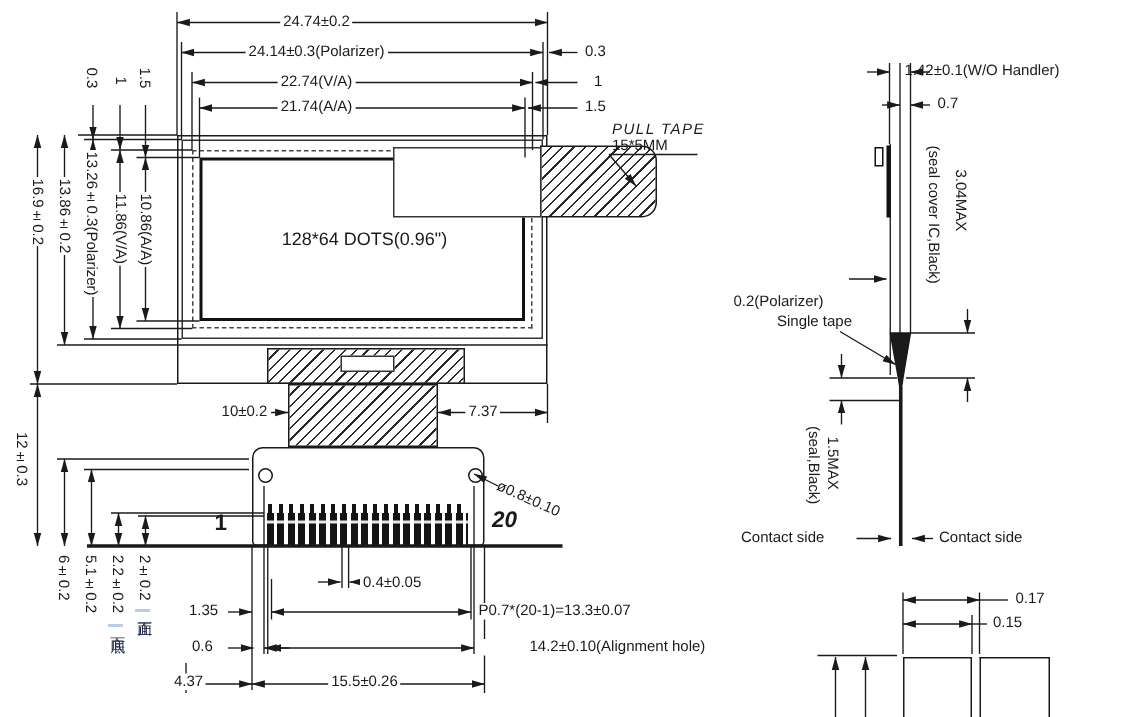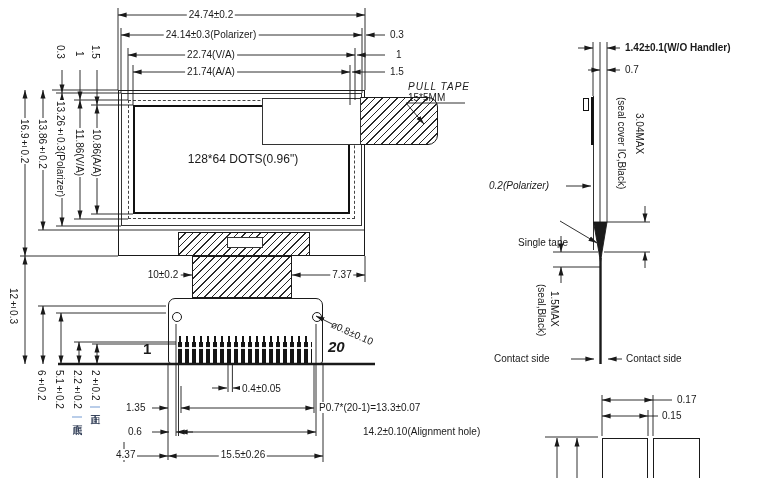--- a/index.html
+++ b/index.html
@@ -207,37 +207,37 @@
   <div class="vt nobg" style="left:54px;top:369px;">5.1±0.2</div>
   <div class="vt nobg" style="left:72px;top:369px;">2.2±0.2</div>
   <div class="vt hl" style="left:72px;top:416px;">底面</div>
   <div class="vt nobg" style="left:90px;top:369px;">2±0.2</div>
   <div class="vt hl" style="left:90px;top:406px;">正面</div>
 
   <div class="txt ctr" style="left:243px;top:154px;font-size:12px;z-index:10;">128*64 DOTS(0.96")</div>
   <div class="txt nobg" style="left:406px;top:81px;letter-spacing:1px;font-style:italic;">PULL TAPE</div>
   <div class="txt nobg" style="left:406px;top:92px;">15*5MM</div>
   <div class="txt ctr" style="left:163px;top:269px;">10±0.2</div>
-  <div class="txt ctr" style="left:322px;top:269px;margin-left:20px;">7.37</div>
+  <div class="txt ctr" style="left:322px;top:269px;">7.37</div>
   <div class="txt nobg" style="left:332px;top:318px;transform:rotate(24deg);transform-origin:left top;">ø0.8±0.10</div>
   <div class="txt big" style="left:141px;top:343px;">1</div>
   <div class="txt big" style="left:326px;top:341px;font-style:italic;">20</div>
 
   <div class="txt" style="left:240px;top:383px;">0.4±0.05</div>
   <div class="txt" style="left:124px;top:402px;">1.35</div>
   <div class="txt" style="left:317px;top:402px;">P0.7*(20-1)=13.3±0.07</div>
   <div class="txt" style="left:126px;top:426px;">0.6</div>
-  <div class="txt" style="left:327px;top:426px;padding-left:36px;">14.2±0.10(Alignment hole)</div>
+  <div class="txt" style="left:317px;top:426px;padding-left:36px;">14.2±0.10(Alignment hole)</div>
   <div class="txt" style="left:114px;top:449px;">4.37</div>
   <div class="txt ctr" style="left:243px;top:449px;">15.5±0.26</div>
 
-  <div class="txt nobg" style="left:623px;top:42px;font-weight:bold;">1.42±0.1(W/O Handler)</div>
+  <div class="txt nobg" style="left:601px;top:42px;">1.42±0.1(W/O Handler)</div>
   <div class="txt nobg" style="left:623px;top:64px;">0.7</div>
-  <div class="txt nobg" style="left:487px;top:180px;font-style:italic;">0.2(Polarizer)</div>
-  <div class="txt nobg" style="left:516px;top:209px;margin-top:28px;">Single tape</div>
+  <div class="txt nobg" style="left:487px;top:196px;">0.2(Polarizer)</div>
+  <div class="txt nobg" style="left:516px;top:209px;">Single tape</div>
   <div class="vt nobg" style="left:634px;top:112px;">3.04MAX</div>
   <div class="vt nobg" style="left:616px;top:96px;">(seal cover IC,Black)</div>
   <div class="vt nobg" style="left:549px;top:290px;">1.5MAX</div>
   <div class="vt nobg" style="left:536px;top:283px;">(seal,Black)</div>
   <div class="txt nobg" style="left:492px;top:353px;">Contact side</div>
   <div class="txt nobg" style="left:624px;top:353px;">Contact side</div>
 
   <div class="txt nobg" style="left:675px;top:394px;">0.17</div>
   <div class="txt nobg" style="left:660px;top:410px;">0.15</div>
 

